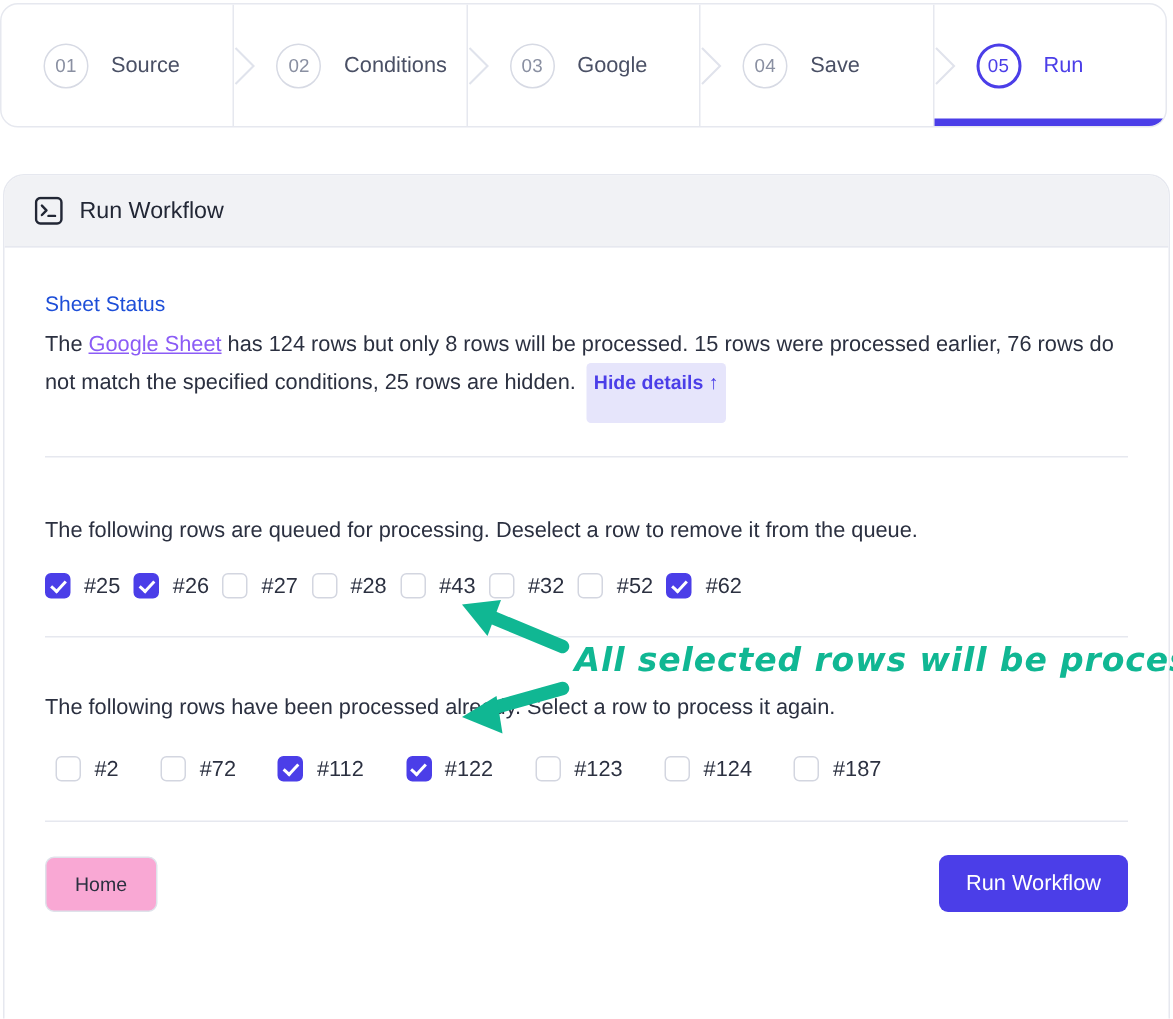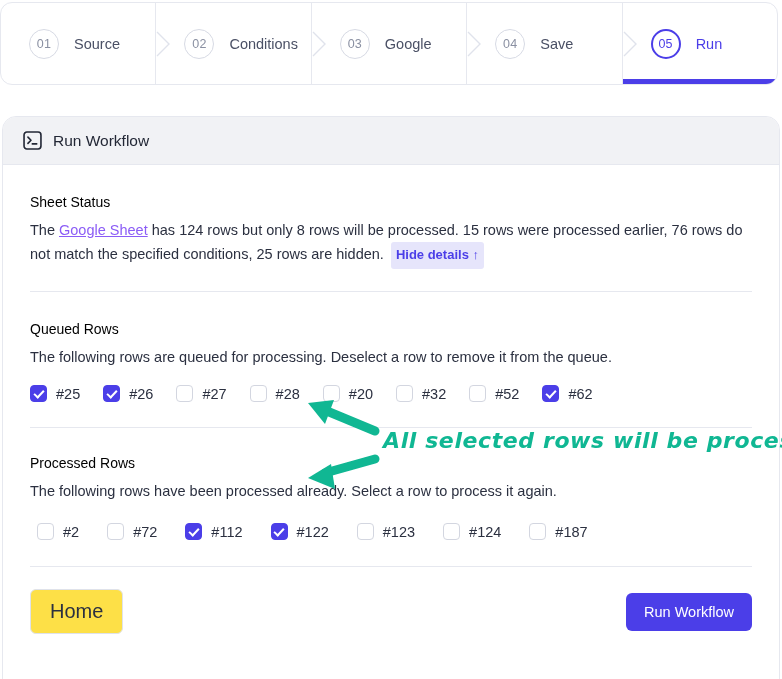--- a/index.html
+++ b/index.html
@@ -114,21 +114,21 @@
   .card-header-title {
     margin-left: 11px;
     font-size: 15.5px;
     color: #222735;
   }
 
   .card-body { padding: 0 27px; box-sizing: border-box; }
 
   .section-title {
     font-size: 14px;
-    color: #000000;
+    color: #1d4ed8;
     margin-top: 0;
     margin-bottom: 0;
   }
   .section-text {
     font-size: 14.5px;
     color: #2b3040;
     line-height: 23px;
     margin-top: 9px;
     max-width: 728px;
   }
@@ -136,21 +136,21 @@
     color: #8b5cf6;
     text-decoration: underline;
   }
   .hide-details {
     display: inline-block;
     background: #e6e5fb;
     color: #4b3ee8;
     font-size: 13px;
     font-weight: bold;
     border-radius: 3px;
-    padding: 1px 5px 3px 5px;
+    padding: 1px 5px 16px 5px;
     margin-left: 3px;
     white-space: nowrap;
     cursor: pointer;
   }
 
   .divider {
     height: 1px;
     background: #e6e8ef;
     border: 0;
     margin: 0;
@@ -198,25 +198,25 @@
     color: #2b3040;
   }
 
   
   .footer {
     display: flex;
     align-items: center;
     justify-content: space-between;
   }
   .btn-home {
-    background: #fde047;
+    background: #f9a8d4;
     border: 1px solid #dfe2ea;
     border-radius: 6px;
     color: #2b3040;
-    font-size: 20px;
+    font-size: 13px;
     font-family: "Liberation Sans", sans-serif;
     padding: 10px 19px;
     cursor: pointer;
   }
   .btn-run {
     background: #4b3ee8;
     border: none;
     border-radius: 6px;
     color: #ffffff;
     font-size: 14.5px;
@@ -303,64 +303,62 @@
     <div class="section-title">Sheet Status</div>
     <div class="section-text">
       <span>The </span><a class="sheet-link" href="#">Google Sheet</a><span> has 124 rows but only 8 rows will be processed. 15 rows were processed earlier, 76 rows do not match the specified conditions, 25 rows are hidden.</span>
       <span class="hide-details">Hide details ↑</span>
     </div>
 
     <div style="height:22px"></div>
     <hr class="divider">
 
     <div style="height:29px"></div>
-    <div class="section-title">Queued Rows</div>
     <div class="section-text">The following rows are queued for processing. Deselect a row to remove it from the queue.</div>
 
     <div style="height:16px"></div>
-    <div class="chk-row" id="queued-row" style="gap:23px">
+    <div class="chk-row" id="queued-row" style="gap:9px">
         <label class="chk-item checked">
           <span class="chk-box"></span>
           <span class="chk-label">#25</span>
         </label>
         <label class="chk-item checked">
           <span class="chk-box"></span>
           <span class="chk-label">#26</span>
         </label>
         <label class="chk-item">
           <span class="chk-box"></span>
           <span class="chk-label">#27</span>
         </label>
         <label class="chk-item">
           <span class="chk-box"></span>
           <span class="chk-label">#28</span>
         </label>
         <label class="chk-item">
           <span class="chk-box"></span>
-          <span class="chk-label">#20</span>
+          <span class="chk-label">#43</span>
         </label>
         <label class="chk-item">
           <span class="chk-box"></span>
           <span class="chk-label">#32</span>
         </label>
         <label class="chk-item">
           <span class="chk-box"></span>
           <span class="chk-label">#52</span>
         </label>
         <label class="chk-item checked">
           <span class="chk-box"></span>
           <span class="chk-label">#62</span>
         </label>
       </div>
 
     <div style="height:25px"></div>
     <hr class="divider">
 
     <div style="height:27px"></div>
-    <div class="section-title">Processed Rows</div>
     <div class="section-text">The following rows have been processed already. Select a row to process it again.</div>
 
     <div style="height:20px"></div>
     <div class="chk-row" id="processed-row" style="gap:28px;padding-left:7px">
         <label class="chk-item">
           <span class="chk-box"></span>
           <span class="chk-label">#2</span>
         </label>
         <label class="chk-item">
           <span class="chk-box"></span>

